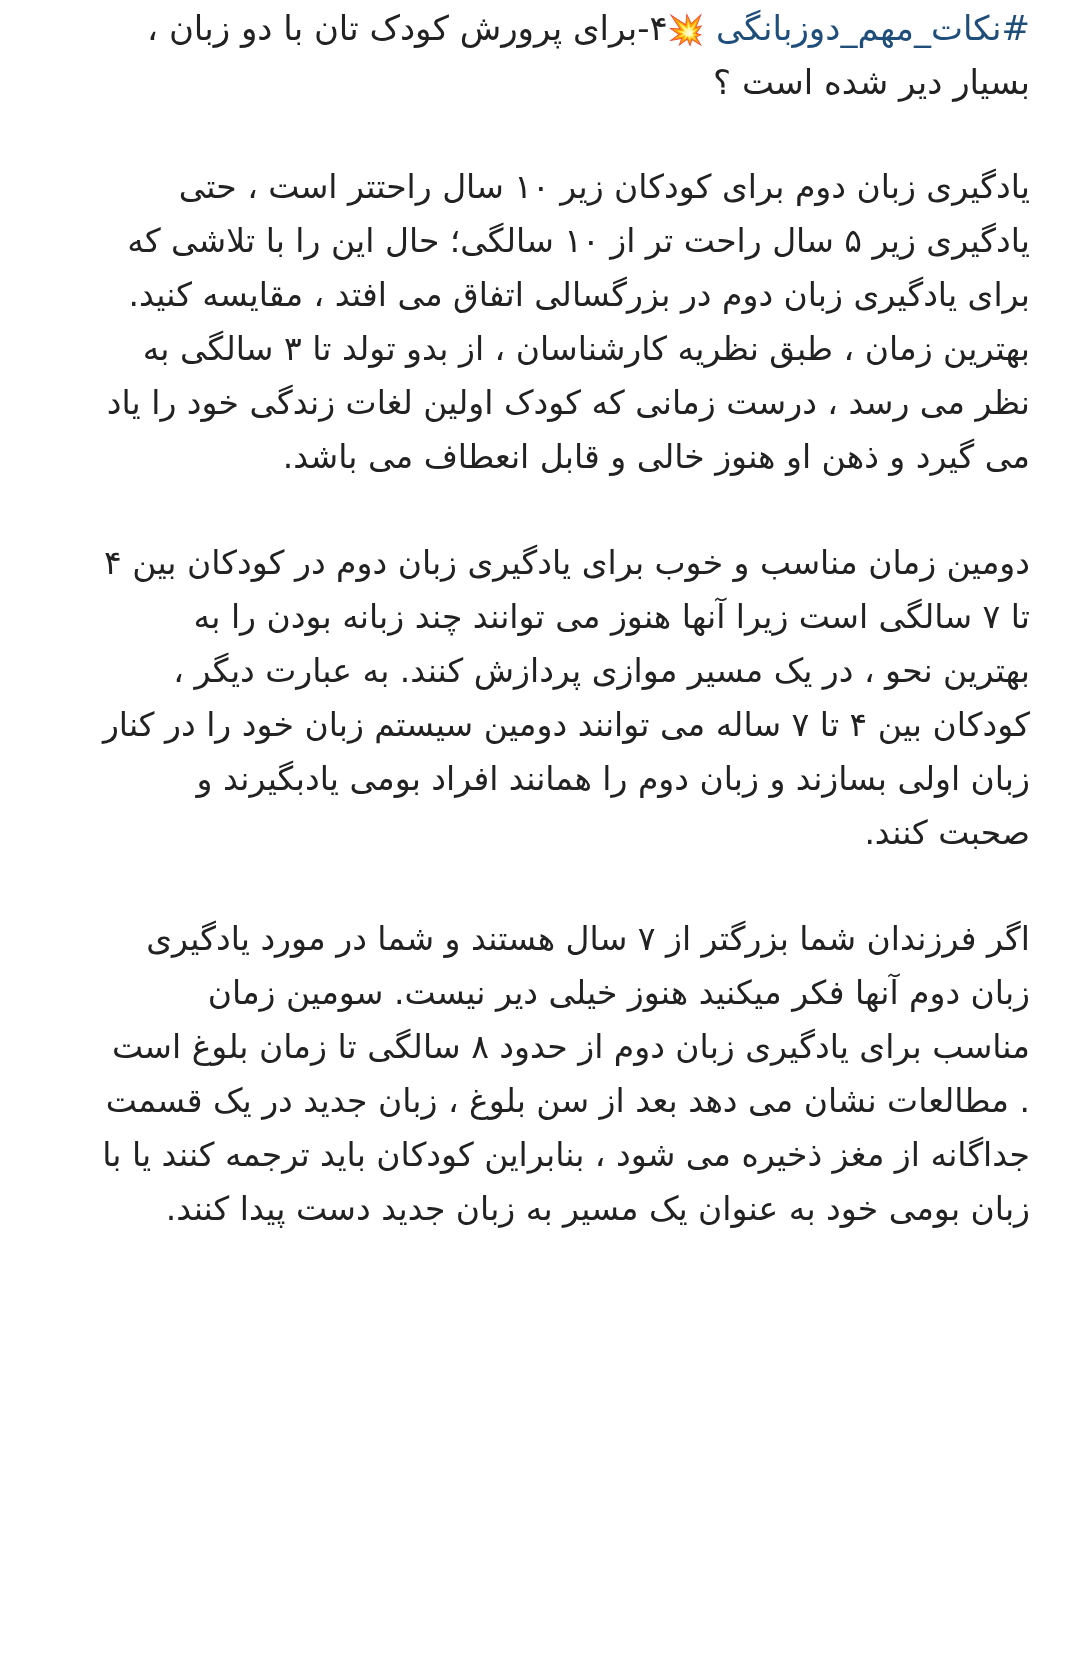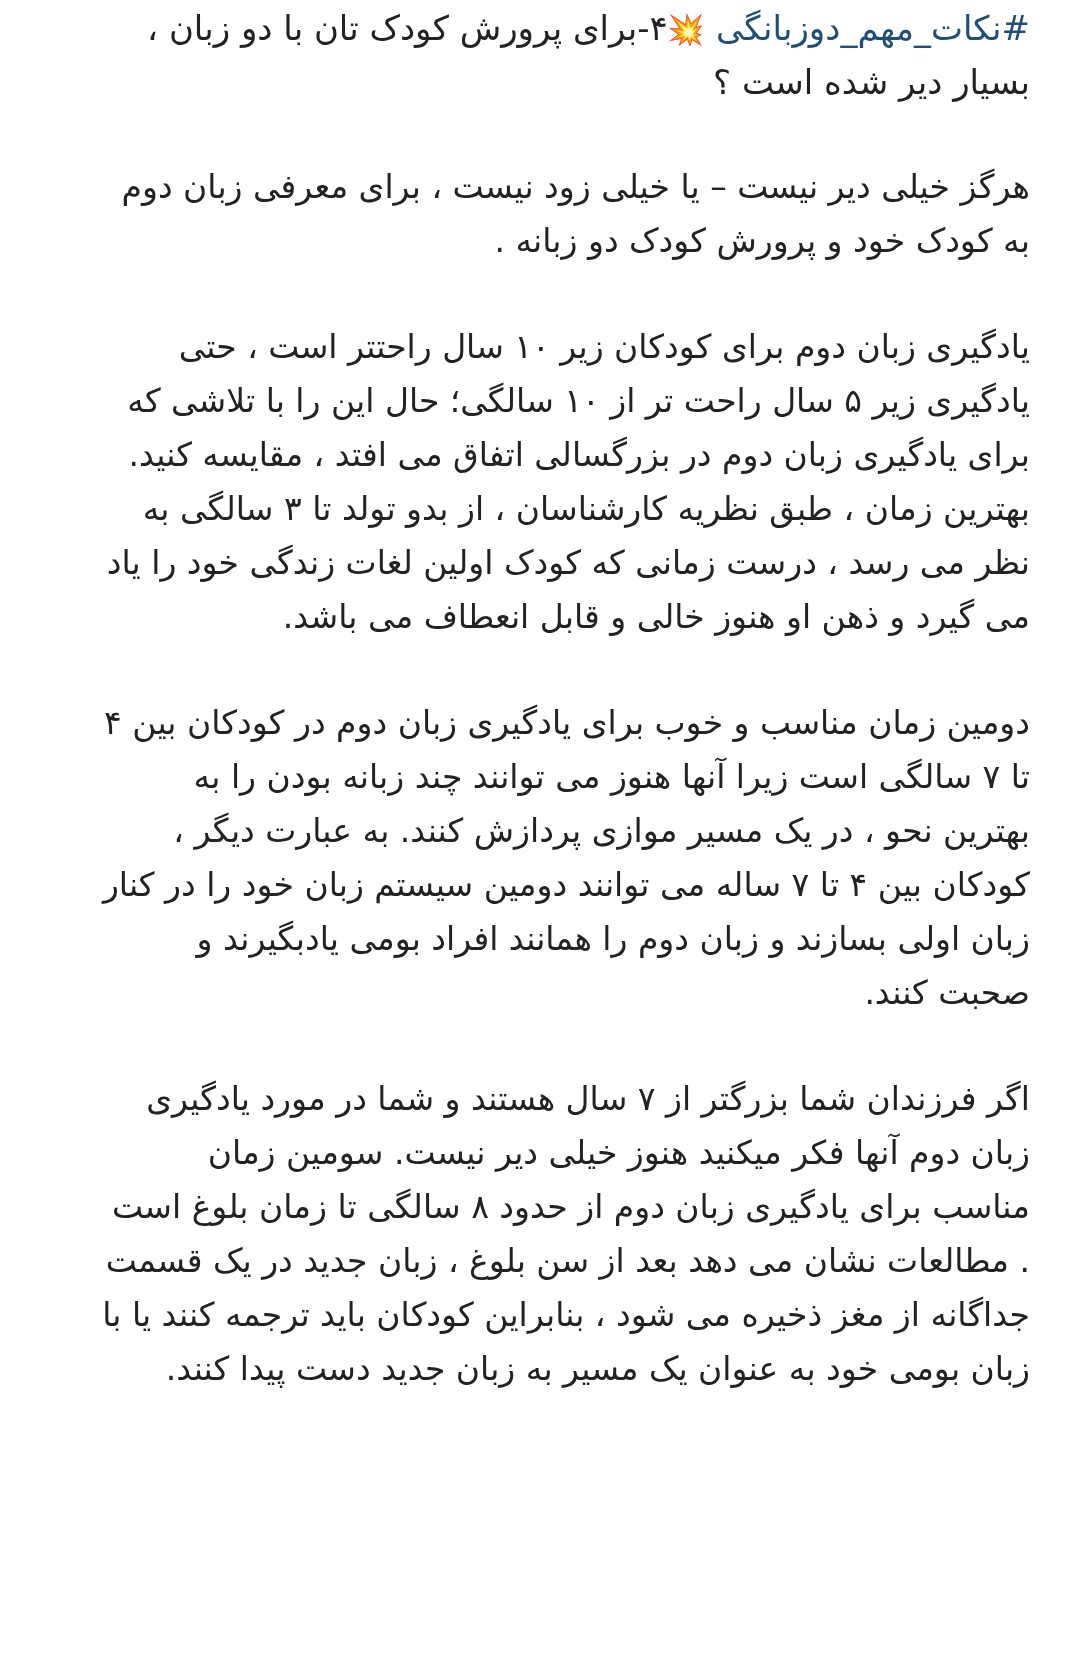--- a/index.html
+++ b/index.html
@@ -55,18 +55,17 @@
   </style>
 </head>
 <body>
 
 <div class="post">
   <div class="post-inner">
     <p class="title-line">
       <a class="hashtag">#نکات_مهم_دوزبانگی</a>
       <span class="emoji">💥</span><span>۴-برای پرورش کودک تان با دو زبان ، بسیار دیر شده است ؟</span>
     </p>
-    <p class="para first">هرگز خیلی دیر نیست – یا خیلی زود نیست ، برای معرفی زبان دوم به کودک خود و پرورش کودک دو زبانه .</p>
     <p class="para">یادگیری زبان دوم برای کودکان زیر ۱۰ سال راحتتر است ، حتی یادگیری زیر ۵ سال راحت تر از ۱۰ سالگی؛ حال این را با تلاشی که برای یادگیری زبان دوم در بزرگسالی اتفاق می افتد ، مقایسه کنید. بهترین زمان ، طبق نظریه کارشناسان ، از بدو تولد تا ۳ سالگی به نظر می رسد ، درست زمانی که کودک اولین لغات زندگی خود را یاد می گیرد و ذهن او هنوز خالی و قابل انعطاف می باشد.</p>
     <p class="para">دومین زمان مناسب و خوب برای یادگیری زبان دوم در کودکان بین ۴ تا ۷ سالگی است زیرا آنها هنوز می توانند چند زبانه بودن را به بهترین نحو ، در یک مسیر موازی پردازش کنند. به عبارت دیگر ، کودکان بین ۴ تا ۷ ساله می توانند دومین سیستم زبان خود را در کنار زبان اولی بسازند و زبان دوم را همانند افراد بومی یادبگیرند و صحبت کنند.</p>
     <p class="para">اگر فرزندان شما بزرگتر از ۷ سال هستند و شما در مورد یادگیری زبان دوم آنها فکر میکنید هنوز خیلی دیر نیست. سومین زمان مناسب برای یادگیری زبان دوم از حدود ۸ سالگی تا زمان بلوغ است . مطالعات نشان می دهد بعد از سن بلوغ ، زبان جدید در یک قسمت جداگانه از مغز ذخیره می شود ، بنابراین کودکان باید ترجمه کنند یا با زبان بومی خود به عنوان یک مسیر به زبان جدید دست پیدا کنند.</p>
   </div>
 </div>
 
 </body></html>

